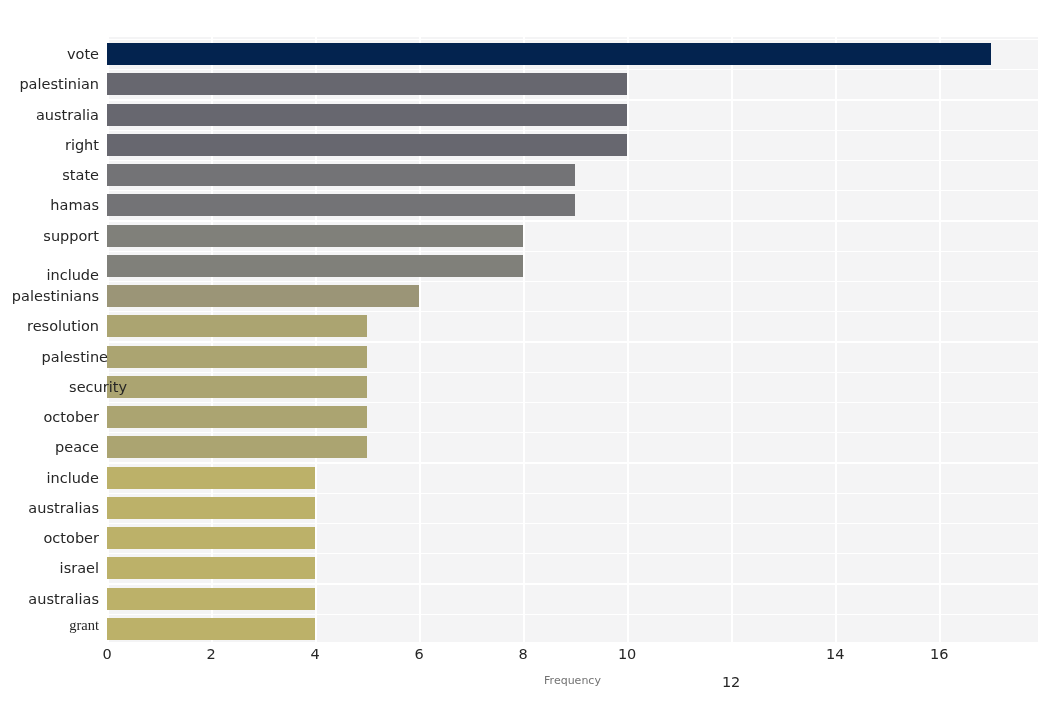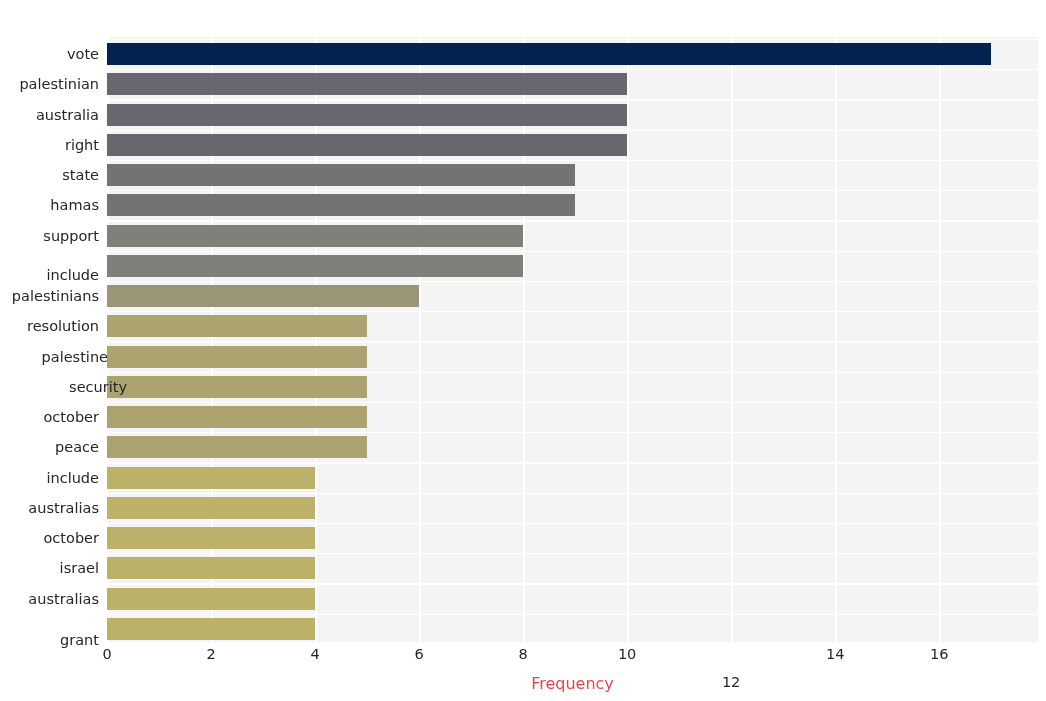--- a/index.html
+++ b/index.html
@@ -115,22 +115,22 @@
     color: #262626;
   }
 
   
   #xaxis-label {
     position: absolute;
     left: 107px;
     top: 674px;
     width: 931px;
     text-align: center;
-    font-size: 16px;
-    color: #ef4444;
+    font-size: 11px;
+    color: #737373;
   }
 </style>
 </head>
 <body>
 
 <div id="figure">
 
 
   <div id="plot-area">
     <div id="vgrid-layer">
@@ -203,21 +203,21 @@
       <div class="ytick" style="top: 281.375px;">resolution</div>
       <div class="ytick" style="top: 311.625px; padding-left: 9px;">palestine</div>
       <div class="ytick" style="top: 341.875px; padding-left: 28px;">security</div>
       <div class="ytick" style="top: 372.125px;">october</div>
       <div class="ytick" style="top: 402.375px;">peace</div>
       <div class="ytick" style="top: 432.625px;">include</div>
       <div class="ytick" style="top: 462.875px;">australias</div>
       <div class="ytick" style="top: 493.125px;">october</div>
       <div class="ytick" style="top: 523.375px;">israel</div>
       <div class="ytick" style="top: 553.625px;">australias</div>
-      <div class="ytick" style="top: 595px;">grant</div>
+      <div class="ytick" style="top: 580px; font-family: Liberation Serif, serif;">grant</div>
     </div>
 
   <div id="xticks">
       <div class="xtick" style="left: 107px;">0</div>
       <div class="xtick" style="left: 211.022px;">2</div>
       <div class="xtick" style="left: 315.045px;">4</div>
       <div class="xtick" style="left: 419.067px;">6</div>
       <div class="xtick" style="left: 523.089px;">8</div>
       <div class="xtick" style="left: 627.112px;">10</div>
       <div class="xtick" style="left: 731.134px; margin-top: 28px;">12</div>

